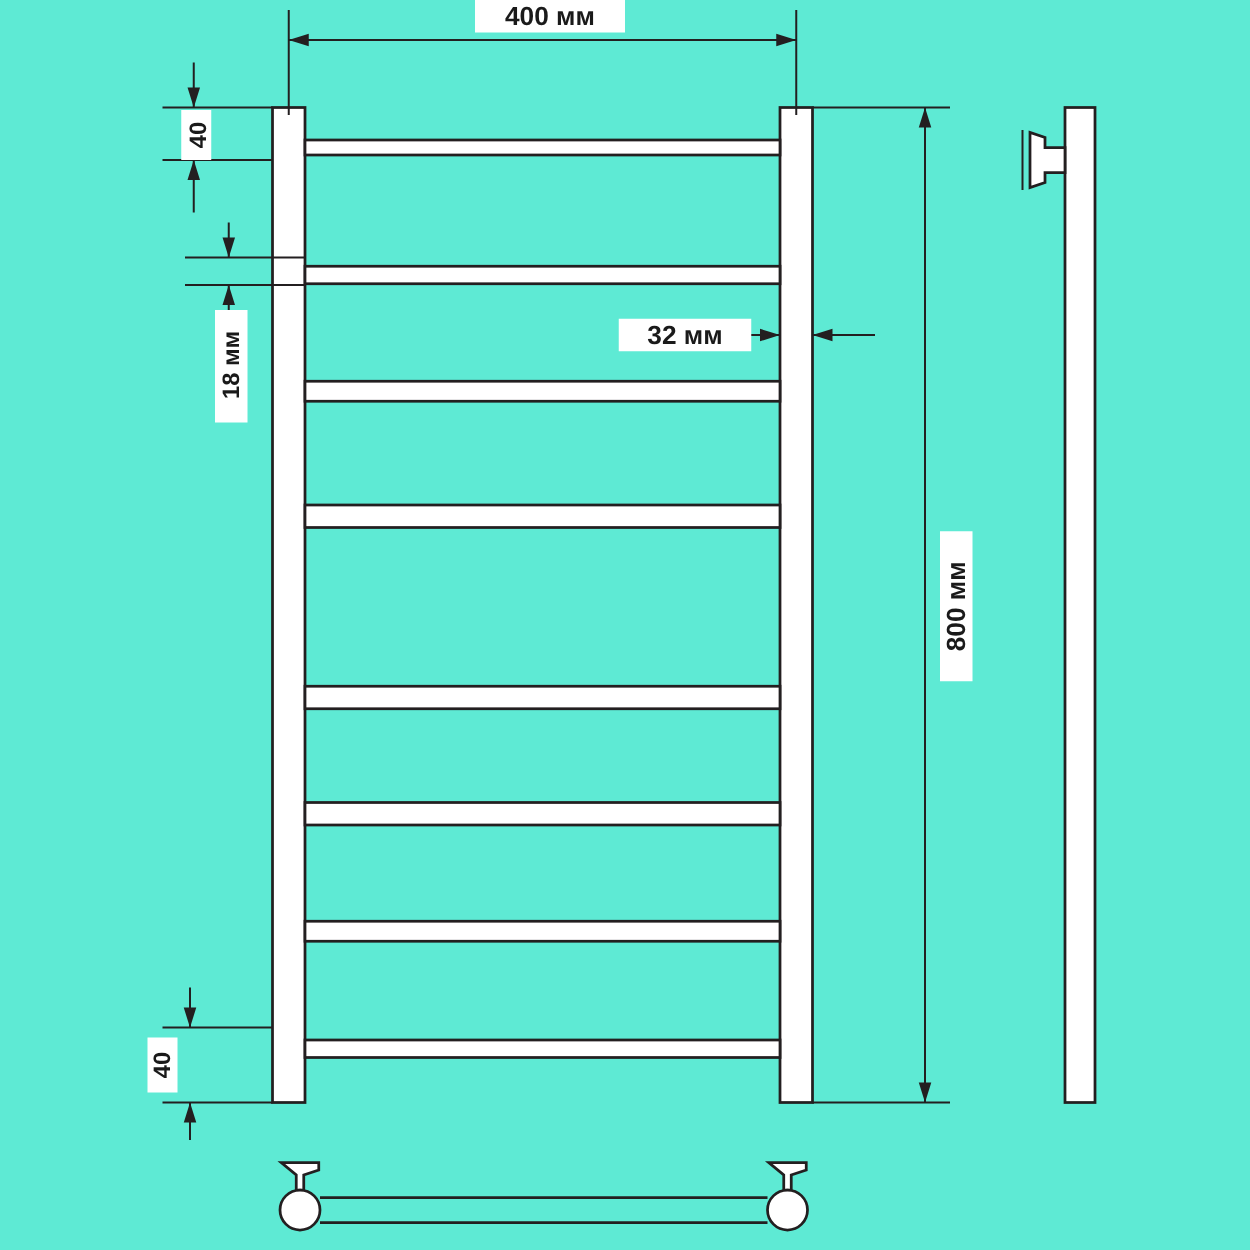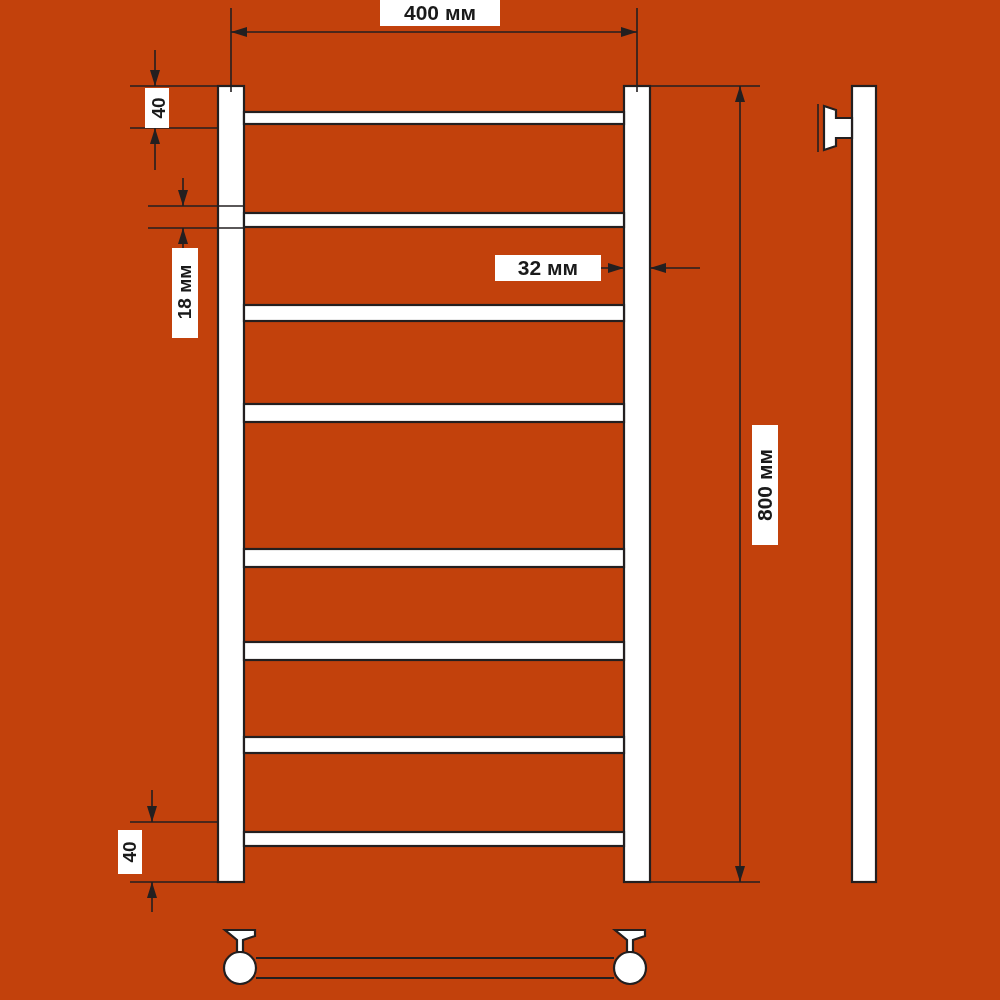--- a/index.html
+++ b/index.html
@@ -7,21 +7,21 @@
     padding: 0;
     background: #ffffff;
   }
   body {
     font-family: "Liberation Sans", sans-serif;
   }
   #stage {
     position: relative;
     width: 1000px;
     height: 1000px;
-    background: #c2410c;
+    background: #5eead4;
     overflow: hidden;
   }
   #drawing {
     position: absolute;
     left: 0;
     top: 0;
     width: 1000px;
     height: 1000px;
   }
   .dim-text {

